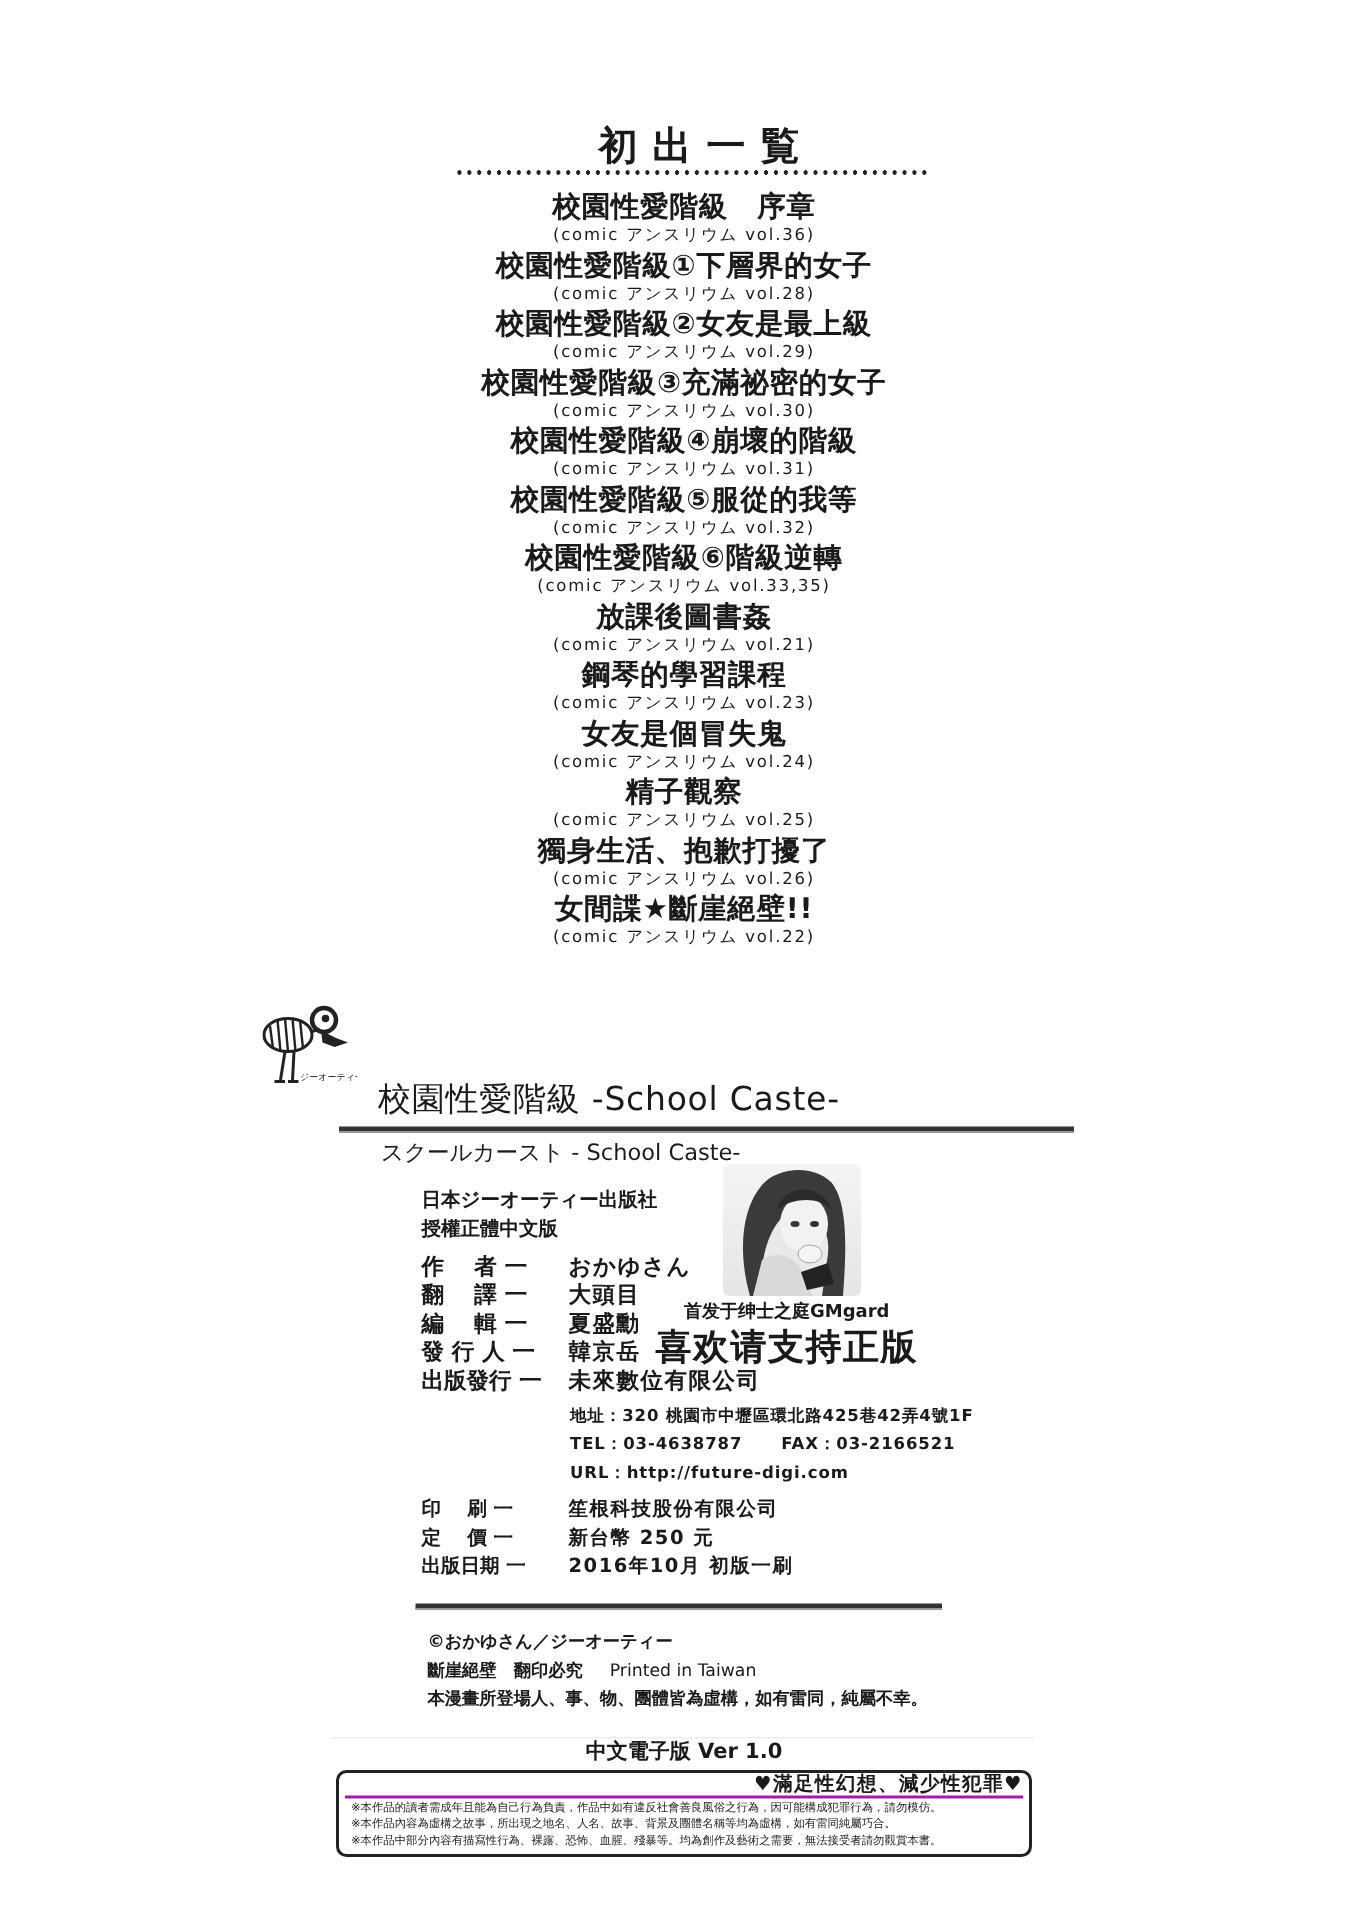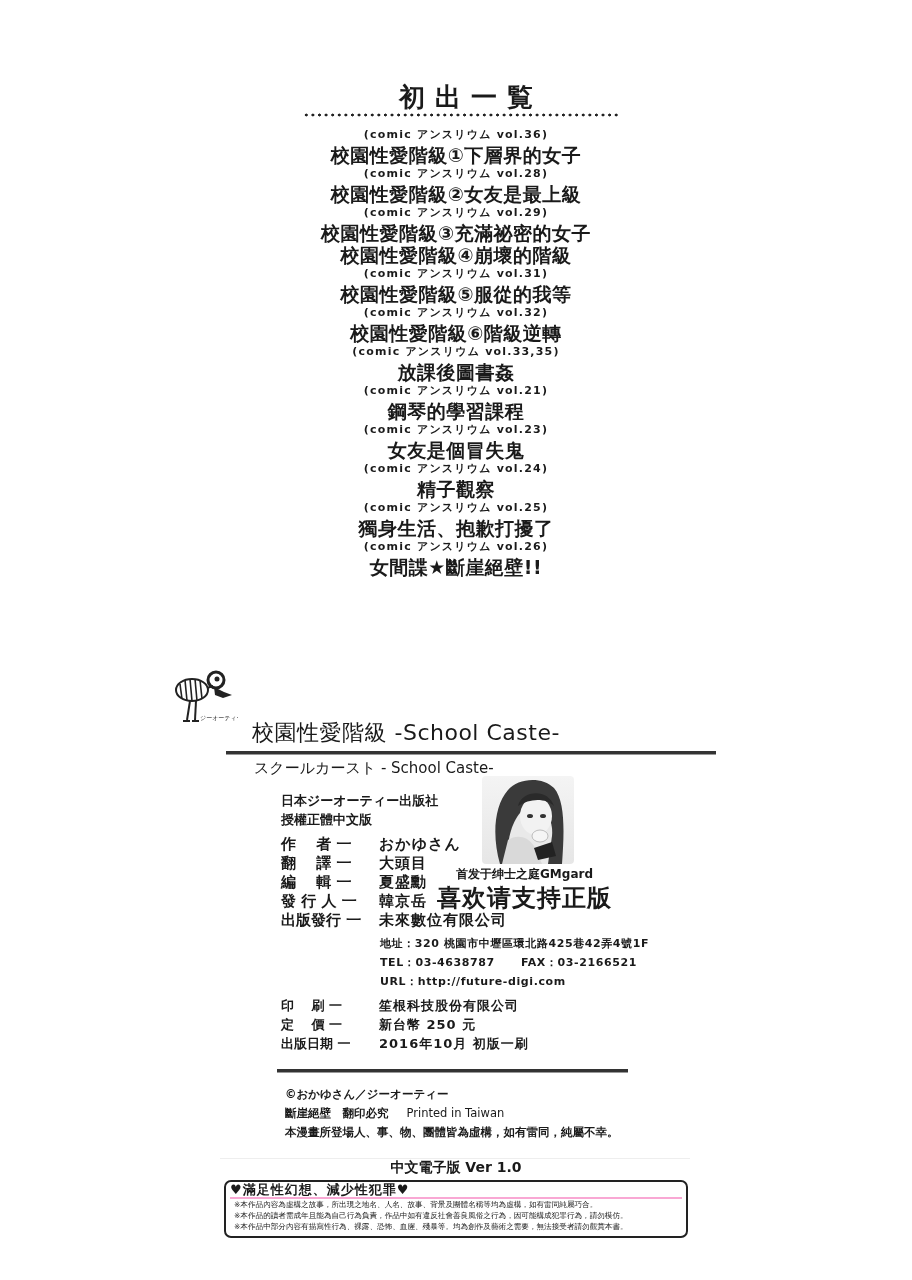--- a/index.html
+++ b/index.html
@@ -14,21 +14,21 @@
     left:15px; width:912px; top:80px; text-align:center;
     font-size:26px; font-weight:bold; letter-spacing:10px;
   }
   .dots {
     left:303px; top:112px; width:316px; height:6px;
     background-image:radial-gradient(circle, #222 1.4px, transparent 1.6px);
     background-size:6.6px 6px; background-repeat:repeat-x;
   }
   .works { left:0; width:912px; top:127px; text-align:center; }
   .work-title { font-size:19px; font-weight:bold; line-height:22px; letter-spacing:0.5px; }
-  .work-source { font-size:11px; font-weight:bold; line-height:16px; letter-spacing:1.2px; margin-bottom:1px; }
+  .work-source { font-size:11px; font-weight:normal; line-height:16px; letter-spacing:1.2px; margin-bottom:1px; }
   
   .bird { left:170px; top:668px; width:68px; height:60px; }
   .book-title {
     left:252px; top:718px; font-size:22px; letter-spacing:0.5px;
   }
   .rule-thick1 { left:226px; top:751px; width:490px; height:3px; background:#333; border-bottom:1px solid #999; }
   .subtitle { left:254px; top:759px; font-size:15px; }
   .publisher { left:281px; top:791px; font-size:13px; font-weight:bold; line-height:19px; }
   .credits { left:281px; top:835px; font-size:15px; font-weight:bold; }
   .credit-row { display:flex; height:19px; align-items:center; }
@@ -46,45 +46,47 @@
   .rule-thick2 { left:277px; top:1069px; width:351px; height:3px; background:#333; border-bottom:1px solid #999; }
   .rights { left:285px; top:1085px; font-size:11.5px; font-weight:bold; line-height:19px; }
   .rights .printed { margin-left:18px; font-weight:normal; }
   .rule-light { left:220px; top:1158px; width:470px; height:1px; background:#eee; }
   .ebook { left:0; width:912px; top:1159px; text-align:center; font-size:14px; font-weight:bold; }
   .notice-box {
     left:224px; top:1180px; width:464px; height:58px; border:2px solid #222;
     border-radius:7px; box-sizing:border-box;
   }
   .notice-head {
-    text-align:left; font-size:13px; font-weight:bold; line-height:15px;
-    border-bottom:2px solid #f9a8d4; margin:0 4px; letter-spacing:1px;
+    text-align:right; font-size:13px; font-weight:bold; line-height:15px;
+    border-bottom:2px solid #a21caf; margin:0 4px; letter-spacing:1px;
   }
   .notice-line { font-size:7.6px; line-height:11px; padding-left:8px; white-space:nowrap; letter-spacing:0; color:#222; }
 </style>
 </head>
 <body>
 
 <div class="abs list-title">初出一覧</div>
 <div class="abs dots"></div>
 
 <div class="abs works">
   <div>
+      <div class="work-title">校園性愛階級　序章</div>
       <div class="work-source">(comic アンスリウム vol.36)</div>
     </div>
   <div>
       <div class="work-title">校園性愛階級①下層界的女子</div>
       <div class="work-source">(comic アンスリウム vol.28)</div>
     </div>
   <div>
       <div class="work-title">校園性愛階級②女友是最上級</div>
       <div class="work-source">(comic アンスリウム vol.29)</div>
     </div>
   <div>
       <div class="work-title">校園性愛階級③充滿祕密的女子</div>
+      <div class="work-source">(comic アンスリウム vol.30)</div>
     </div>
   <div>
       <div class="work-title">校園性愛階級④崩壞的階級</div>
       <div class="work-source">(comic アンスリウム vol.31)</div>
     </div>
   <div>
       <div class="work-title">校園性愛階級⑤服從的我等</div>
       <div class="work-source">(comic アンスリウム vol.32)</div>
     </div>
   <div>
@@ -106,20 +108,21 @@
   <div>
       <div class="work-title">精子觀察</div>
       <div class="work-source">(comic アンスリウム vol.25)</div>
     </div>
   <div>
       <div class="work-title">獨身生活、抱歉打擾了</div>
       <div class="work-source">(comic アンスリウム vol.26)</div>
     </div>
   <div>
       <div class="work-title">女間諜★斷崖絕壁!!</div>
+      <div class="work-source">(comic アンスリウム vol.22)</div>
     </div>
 </div>
 
 <div class="abs bird">
   <svg width="68" height="60" viewBox="0 0 68 60">
     <ellipse cx="22" cy="22" rx="16" ry="11" fill="none" stroke="#222" stroke-width="2"></ellipse>
     <g stroke="#222" stroke-width="1.6">
       <line x1="10" y1="16" x2="12" y2="31"></line>
         <line x1="15" y1="12" x2="17" y2="33"></line>
       <line x1="20" y1="11" x2="22" y2="33"></line>
@@ -216,16 +219,16 @@
   <div>©おかゆさん／ジーオーティー</div>
   <div><span>斷崖絕壁　翻印必究</span><span class="printed">Printed in Taiwan</span></div>
   <div>本漫畫所登場人、事、物、團體皆為虛構，如有雷同，純屬不幸。</div>
 </div>
 
 <div class="abs rule-light"></div>
 <div class="abs ebook">中文電子版 Ver 1.0</div>
 
 <div class="abs notice-box">
   <div class="notice-head">♥滿足性幻想、減少性犯罪♥</div>
+  <div class="notice-line">※本作品的讀者需成年且能為自己行為負責，作品中如有違反社會善良風俗之行為，因可能構成犯罪行為，請勿模仿。</div>
   <div class="notice-line">※本作品內容為虛構之故事，所出現之地名、人名、故事、背景及團體名稱等均為虛構，如有雷同純屬巧合。</div>
-  <div class="notice-line">※本作品的讀者需成年且能為自己行為負責，作品中如有違反社會善良風俗之行為，因可能構成犯罪行為，請勿模仿。</div>
   <div class="notice-line">※本作品中部分內容有描寫性行為、裸露、恐怖、血腥、殘暴等。均為創作及藝術之需要，無法接受者請勿觀賞本書。</div>
 </div>
 
 </body></html>

